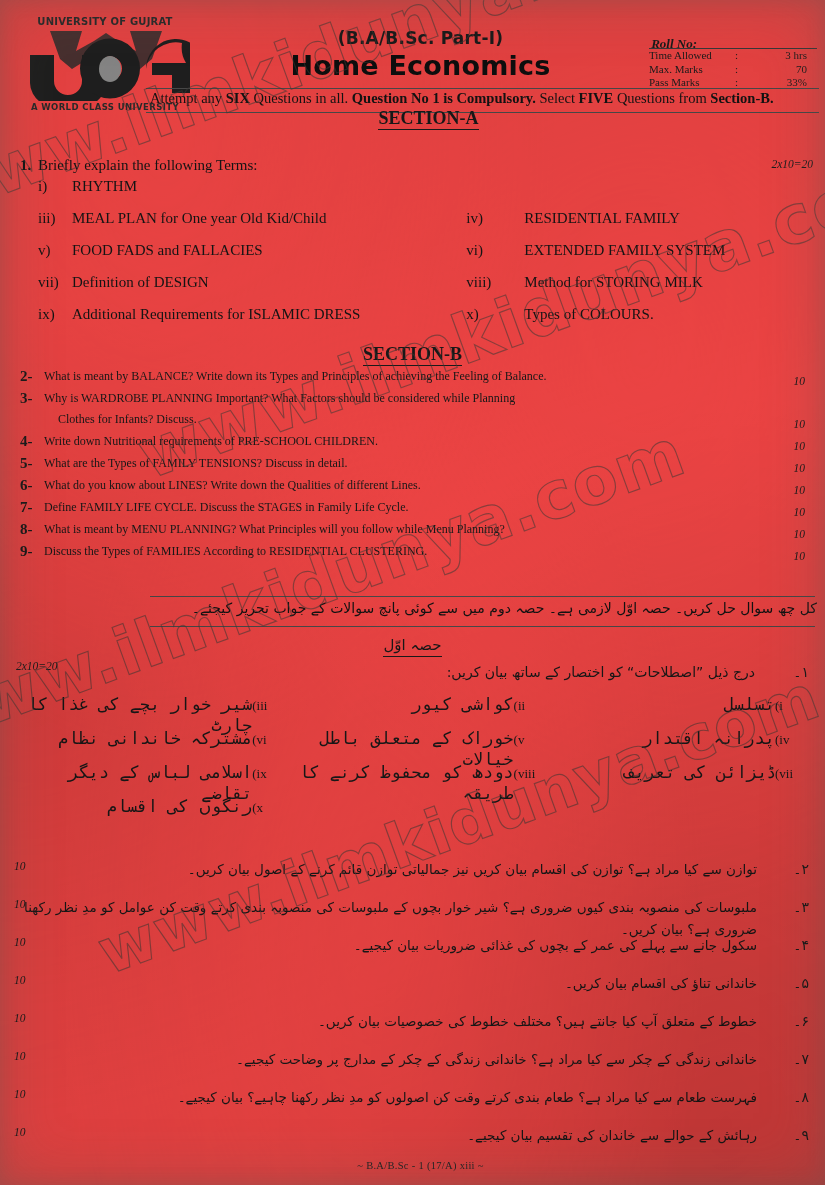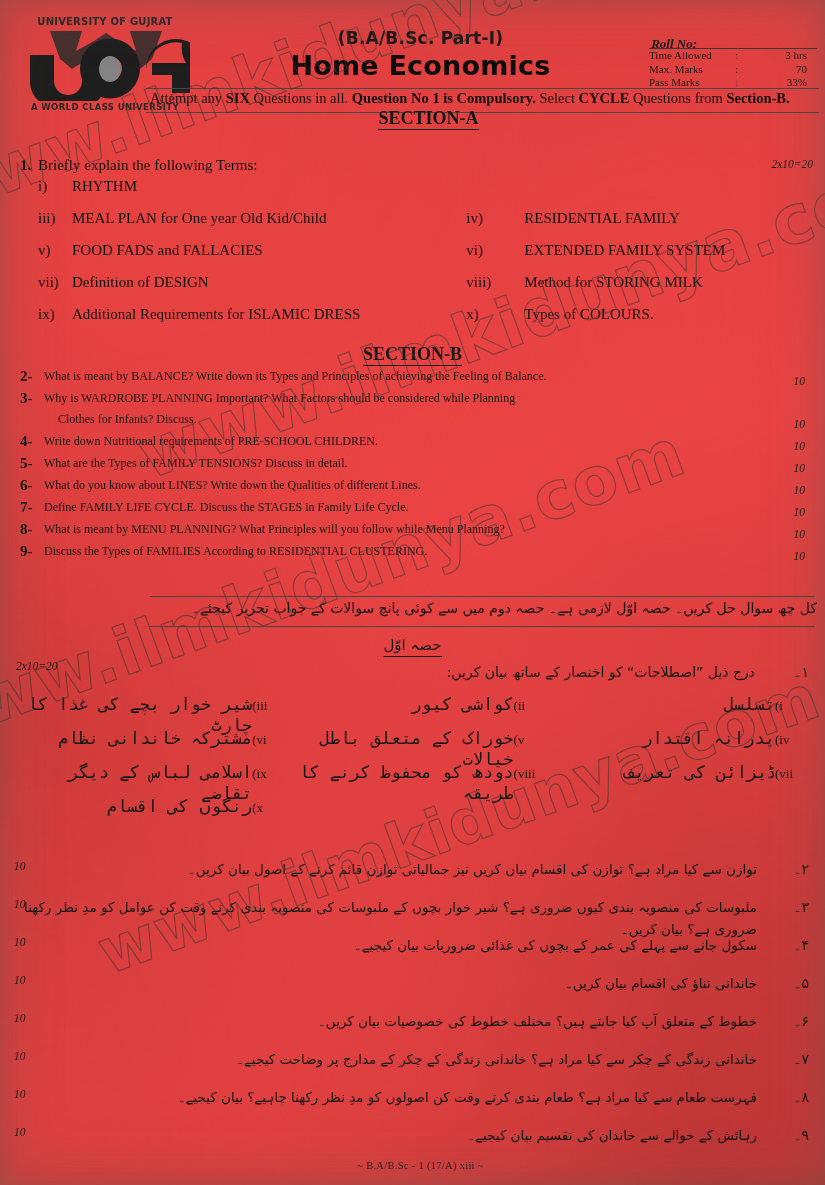--- a/index.html
+++ b/index.html
@@ -417,21 +417,21 @@
       <div class="marks-row">
         <span class="lbl">Pass Marks</span>
         <span class="col">:</span>
         <span class="val">33%</span>
       </div>
     </div>
 
     <div class="hline" style="left:146px; right:6px; top:88px;"></div>
 
     <div id="instruction">
-      <span>Attempt any </span><b>SIX</b><span> Questions in all. </span><b>Question No 1 is Compulsory.</b><span> Select </span><b>CYCLE</b><span> Questions from </span><b>Section-B.</b>
+      <span>Attempt any </span><b>SIX</b><span> Questions in all. </span><b>Question No 1 is Compulsory.</b><span> Select </span><b>FIVE</b><span> Questions from </span><b>Section-B.</b>
     </div>
 
     <div class="hline" style="left:146px; right:6px; top:112px;"></div>
   </div>
 
   <div class="sec-head" style="top:108px;padding-left:32px;">
     <span>SECTION-A</span>
   </div>
 
   <div class="en" style="left:20px; top:156px; font-weight:700;">1.</div>

